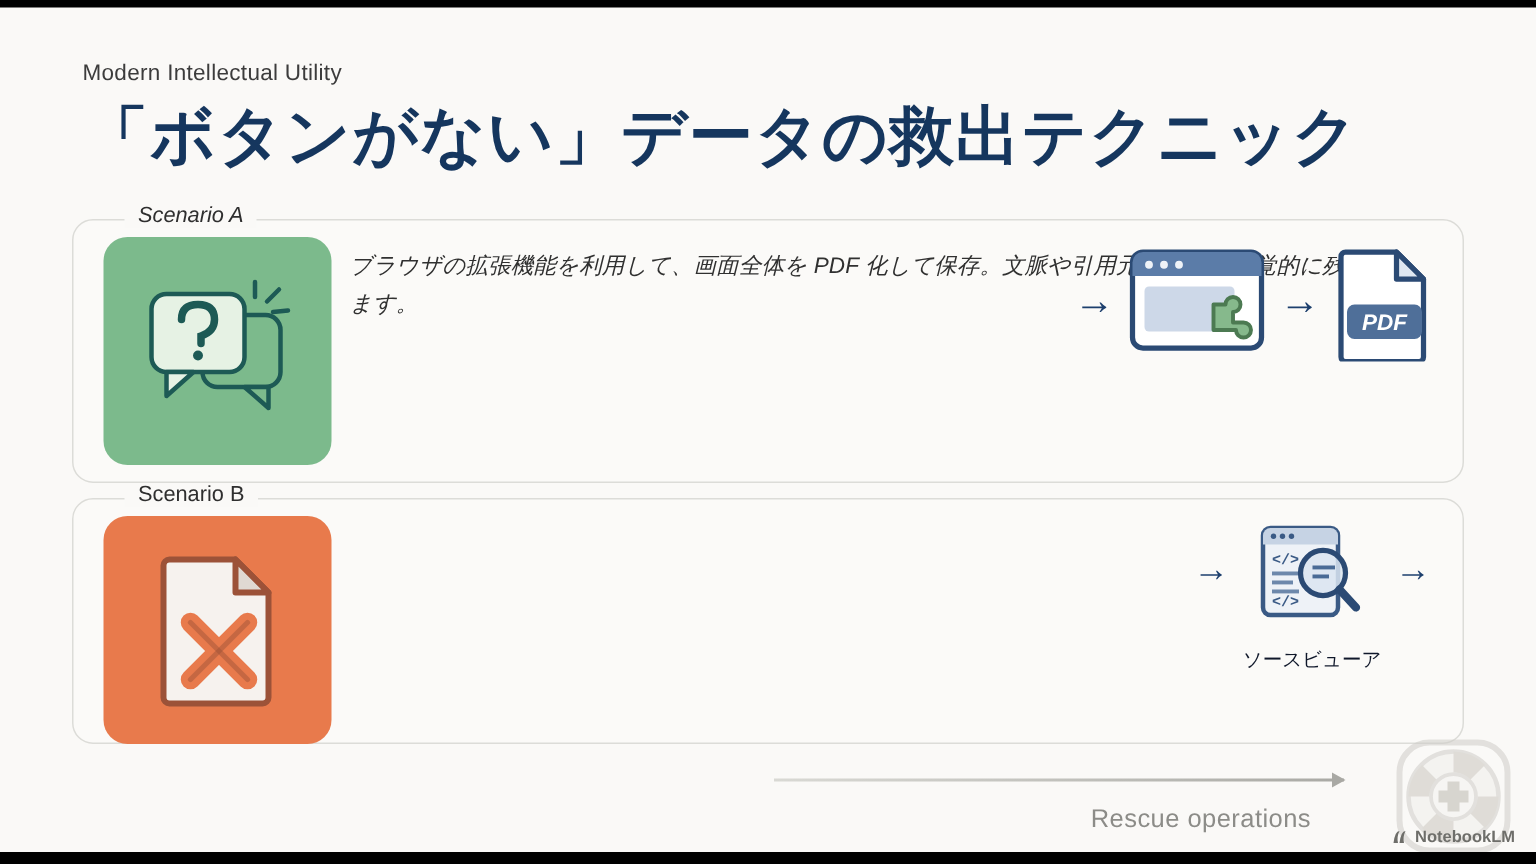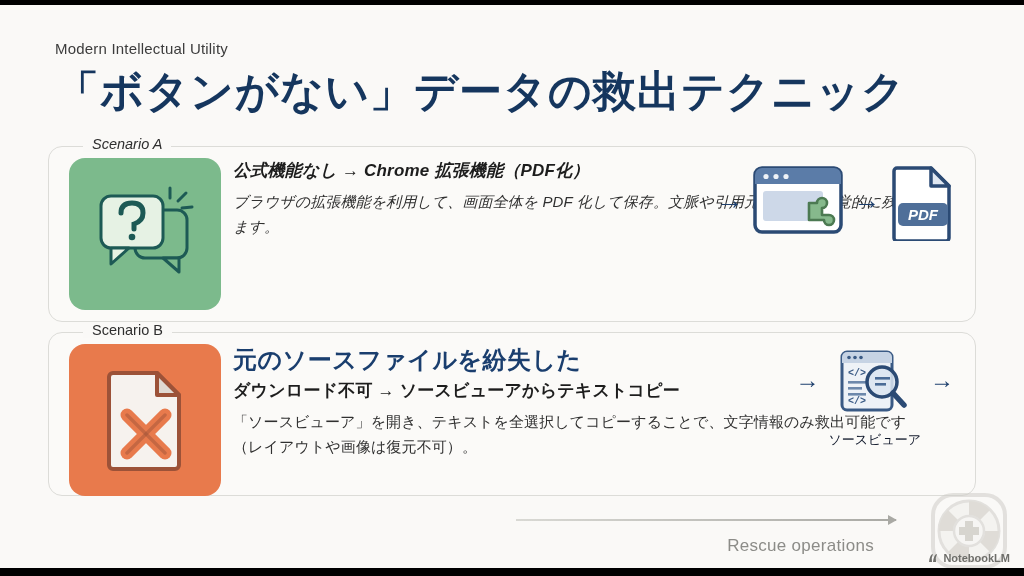--- a/index.html
+++ b/index.html
@@ -124,21 +124,20 @@
         <path d="M20 64 L20 80 L38 64 Z" fill="#e6f2e4" stroke="#1d5a55" stroke-width="3" stroke-linejoin="round"></path>
         <path d="M30 29 q0-10 11-10 q11 0 11 10 q0 8-9 11 v5" fill="none" stroke="#1d5a55" stroke-width="5" stroke-linecap="round"></path>
         <circle cx="41" cy="53" r="3.3" fill="#1d5a55"></circle>
         <line x1="79" y1="4" x2="79" y2="14" stroke="#1d5a55" stroke-width="3" stroke-linecap="round"></line>
         <line x1="95" y1="9" x2="87" y2="17" stroke="#1d5a55" stroke-width="3" stroke-linecap="round"></line>
         <line x1="101" y1="23" x2="91" y2="24" stroke="#1d5a55" stroke-width="3" stroke-linecap="round"></line>
       </svg>
     </div>
 
     <div class="body">
-      <p class="sub">公式機能なし → Chrome 拡張機能（PDF化）</p>
       <p class="desc">ブラウザの拡張機能を利用して、画面全体を PDF 化して保存。文脈や引用元リンクも視覚的に残せます。</p>
     </div>
 
     <div class="flow" id="flow-a">
       <span class="flow-arrow">→</span>
 
       <div class="flow-item">
         <svg width="92" height="72" viewBox="0 0 92 72">
           <rect x="3" y="3" width="86" height="64" rx="7" fill="#ffffff" stroke="#2b4a74" stroke-width="3.5"></rect>
           <path d="M3 10 a7 7 0 0 1 7-7 h72 a7 7 0 0 1 7 7 v9 H3 Z" fill="#5b7ca8"></path>
@@ -172,25 +171,20 @@
       <svg width="100" height="110" viewBox="0 0 100 110">
         <path d="M18 8 h44 l22 22 v70 a4 4 0 0 1-4 4 h-62 a4 4 0 0 1-4-4 v-88 a4 4 0 0 1 4-4 Z" fill="#f6f2ee" stroke="#9c5238" stroke-width="4" stroke-linejoin="round"></path>
         <path d="M62 8 v22 h22 Z" fill="#e0d9d2" stroke="#9c5238" stroke-width="4" stroke-linejoin="round"></path>
         <line x1="32" y1="50" x2="70" y2="88" stroke="#e87a4c" stroke-width="13" stroke-linecap="round"></line>
         <line x1="70" y1="50" x2="32" y2="88" stroke="#e87a4c" stroke-width="13" stroke-linecap="round"></line>
         <line x1="32" y1="50" x2="70" y2="88" stroke="#9c5238" stroke-width="3.5" stroke-linecap="round" opacity=".45"></line>
         <line x1="70" y1="50" x2="32" y2="88" stroke="#9c5238" stroke-width="3.5" stroke-linecap="round" opacity=".45"></line>
       </svg>
     </div>
 
-    <div class="body">
-      <p class="head">元のソースファイルを紛失した</p>
-      <p class="sub">ダウンロード不可 → ソースビューアからテキストコピー</p>
-      <p class="desc">「ソースビューア」を開き、テキストを全選択してコピーすることで、文字情報のみ救出可能です（レイアウトや画像は復元不可）。</p>
-    </div>
 
     <div class="flow" id="flow-b">
       <span class="flow-arrow">→</span>
 
       <div class="flow-item">
         <svg width="74" height="66" viewBox="0 0 74 66">
           <rect x="4" y="3" width="50" height="58" rx="5" fill="#eef2f7" stroke="#3a5a85" stroke-width="3"></rect>
           <path d="M4 8 a5 5 0 0 1 5-5 h40 a5 5 0 0 1 5 5 v6 H4 Z" fill="#c6d3e4"></path>
           <circle cx="11" cy="8.5" r="1.8" fill="#3a5a85"></circle>
           <circle cx="17" cy="8.5" r="1.8" fill="#3a5a85"></circle>

